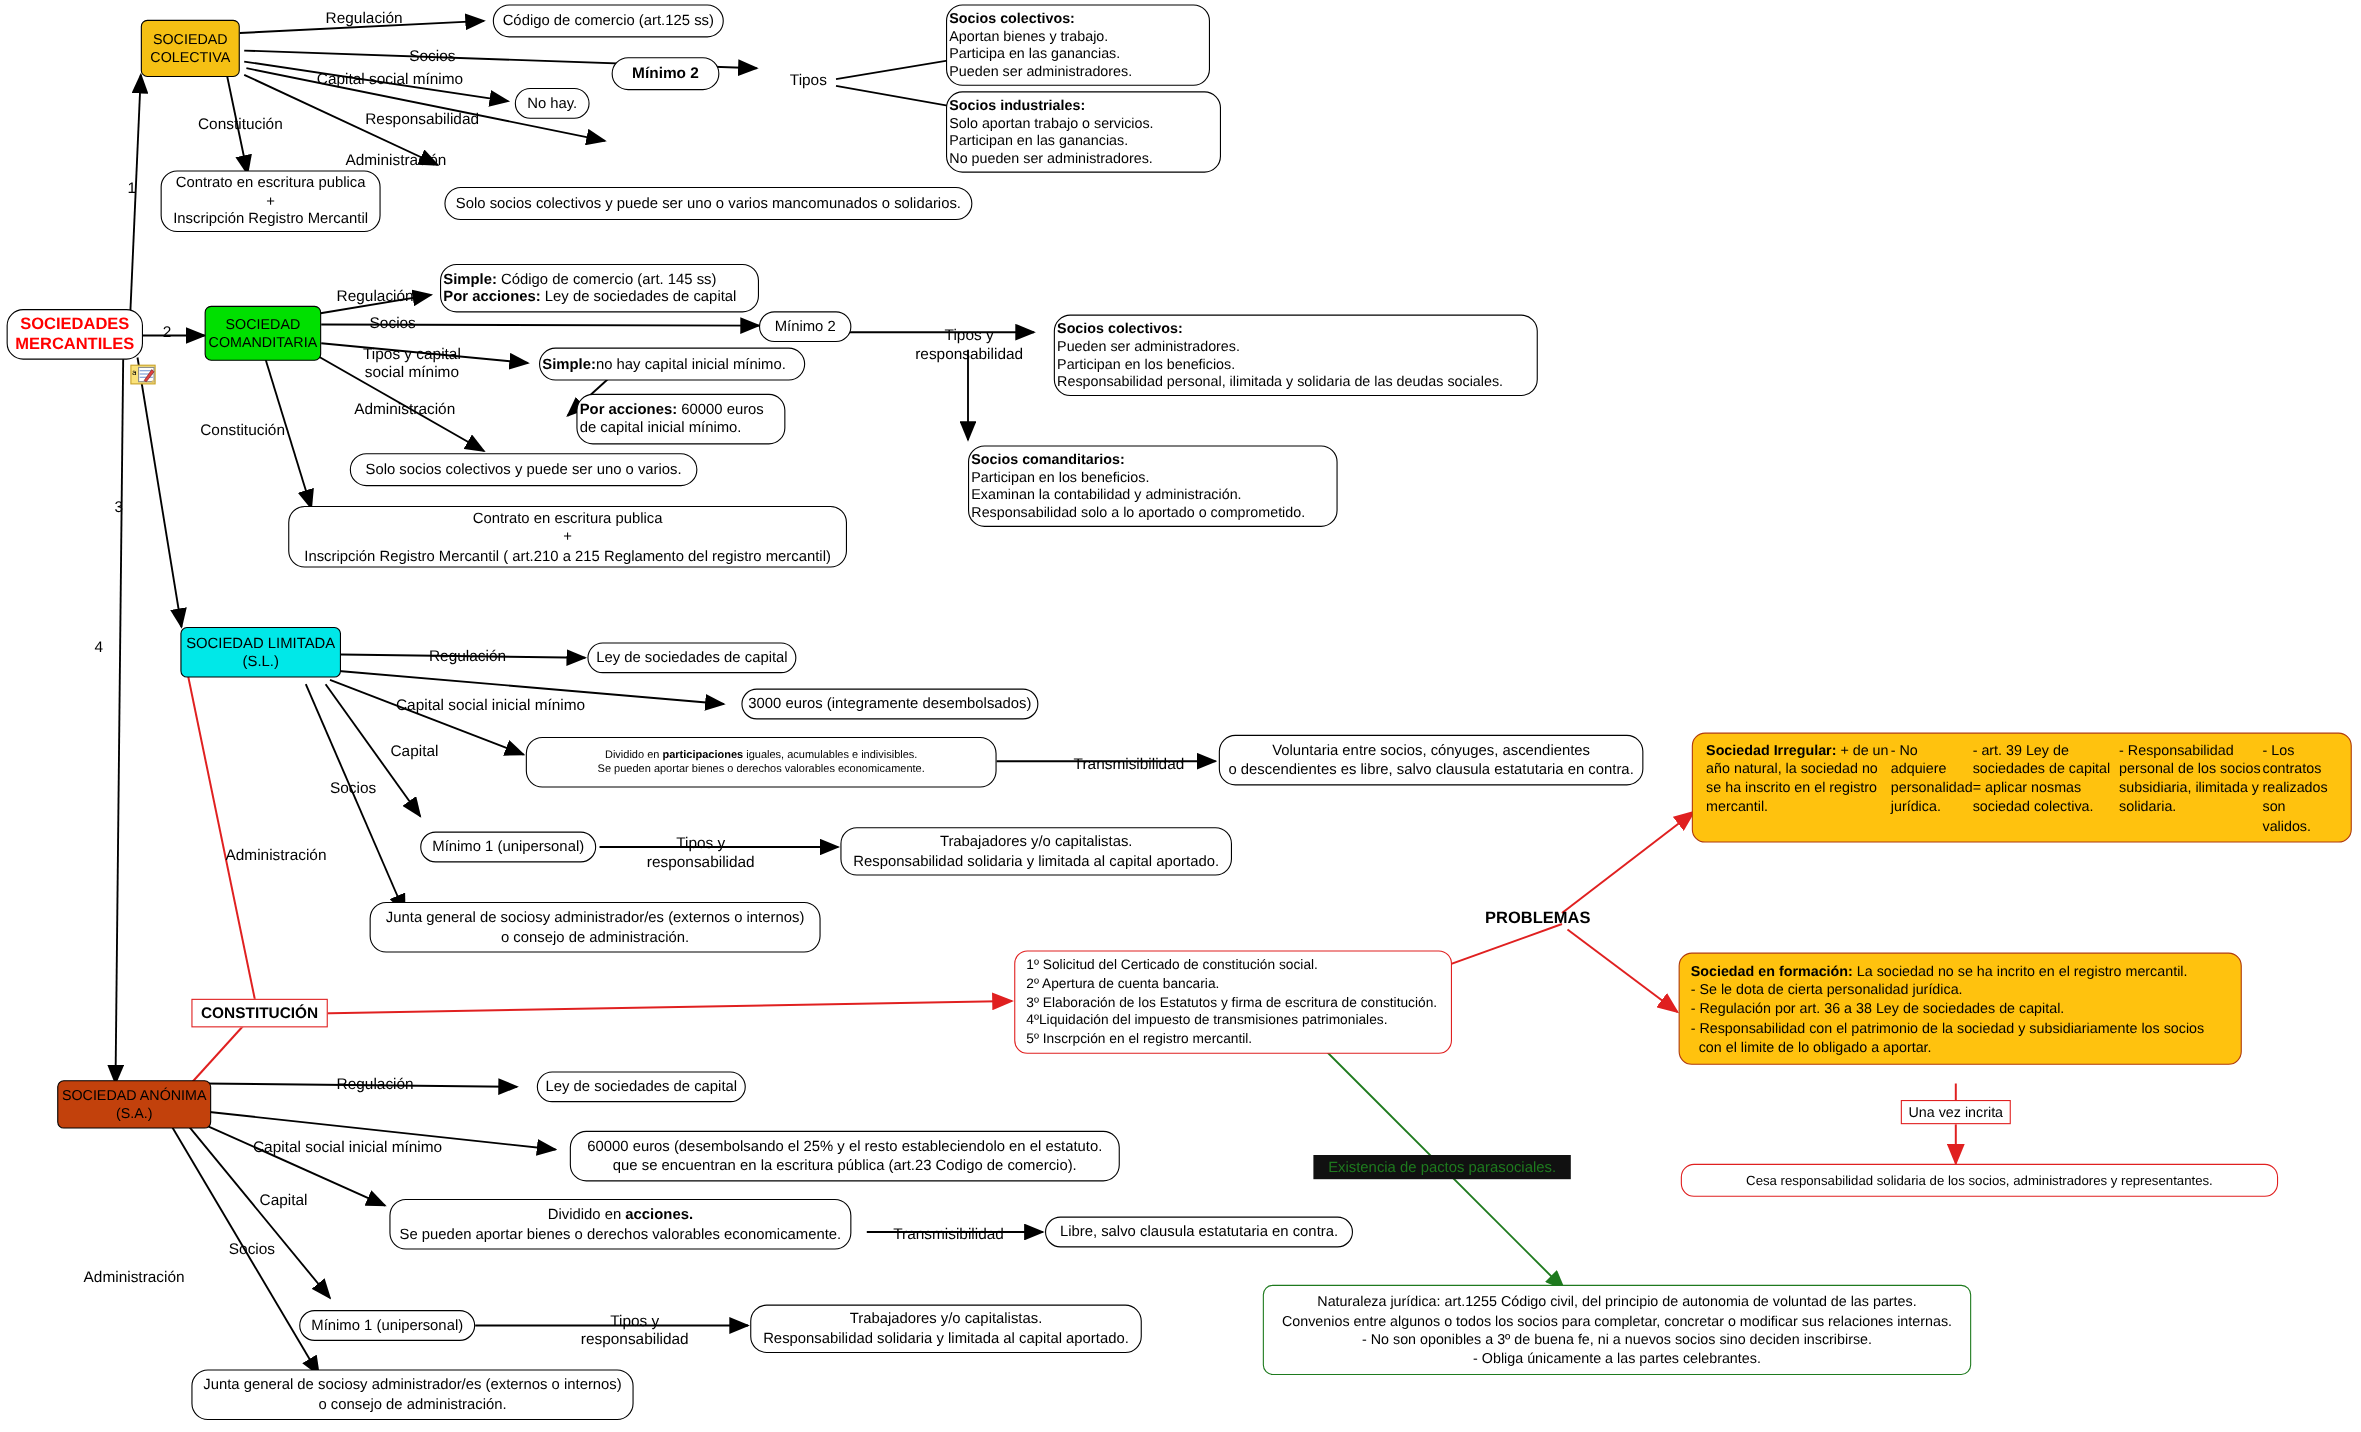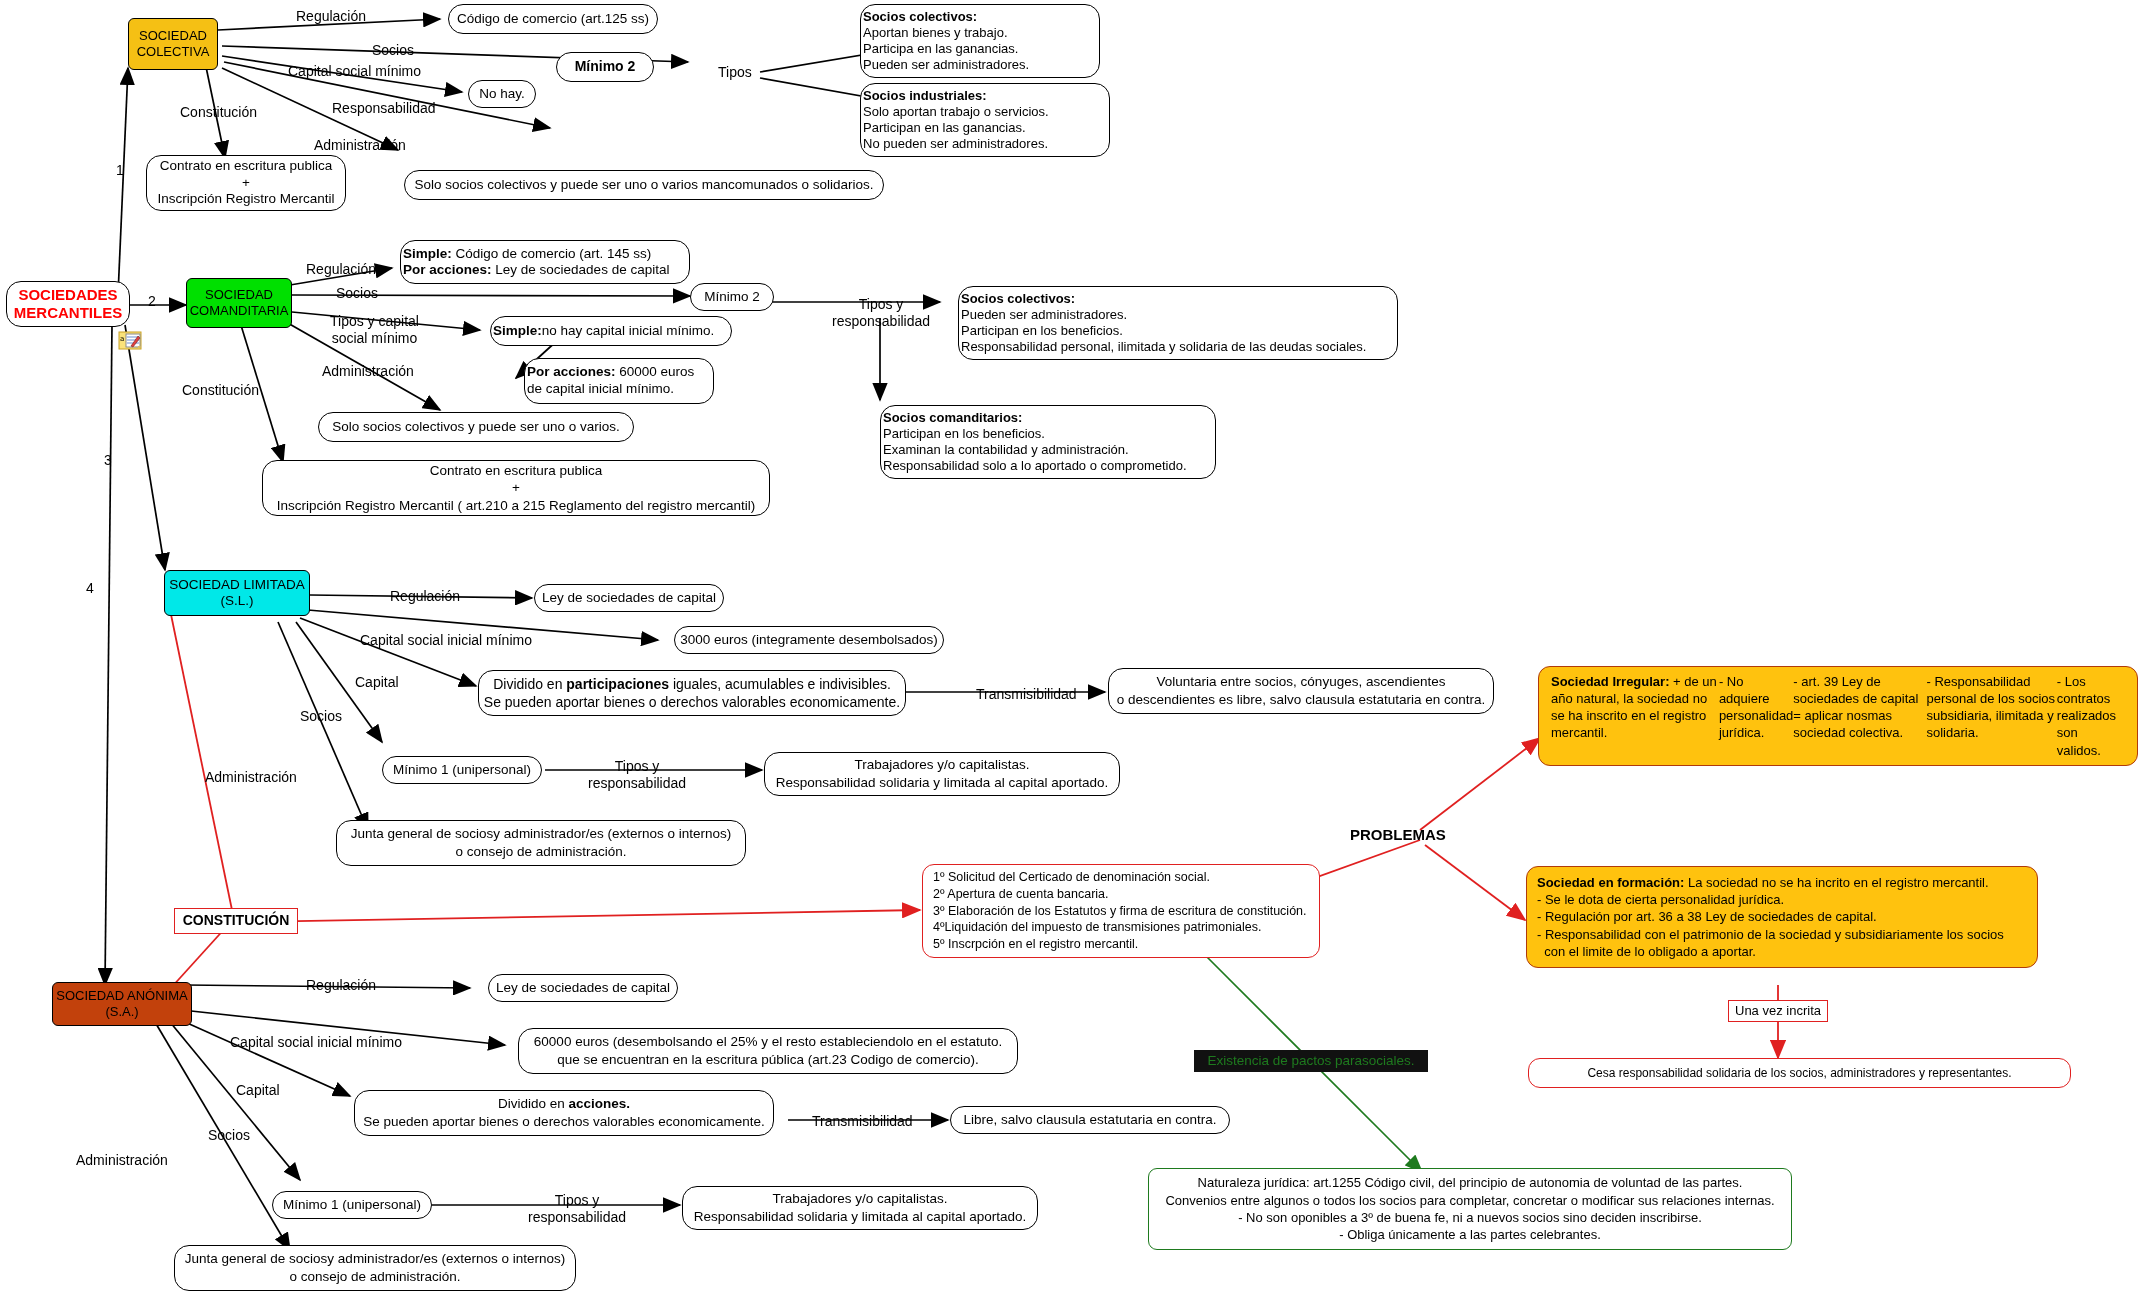--- a/index.html
+++ b/index.html
@@ -219,40 +219,40 @@
   <div class="lbl" style="left:300px;top:708px;font-size:14px;">Socios</div>
   <div class="lbl" style="left:205px;top:769px;font-size:14px;">Administración</div>
   <div class="lbl" style="left:976px;top:686px;font-size:14px;">Transmisibilidad</div>
   <div class="lbl" style="left:588px;top:758px;font-size:14px;text-align:center;">Tipos y
 responsabilidad</div>
 
   <div class="node rbox" style="left:534px;top:584px;width:190px;height:28px;font-size:13.5px;">Ley de sociedades de capital</div>
 
   <div class="node rbox" style="left:674px;top:626px;width:270px;height:28px;font-size:13.5px;">3000 euros (integramente desembolsados)</div>
 
-  <div class="node rbox" style="left:478px;top:670px;width:428px;height:46px;font-size:14px;line-height:1.3;">
+  <div class="node rbox" style="left:478px;top:670px;width:428px;height:46px;font-size:10px;line-height:1.3;">
     <span style="white-space:pre-line;"><span>Dividido en </span><b>participaciones</b><span> iguales, acumulables e indivisibles.
 Se pueden aportar bienes o derechos valorables economicamente.</span></span>
   </div>
 
   <div class="node rbox" style="left:1108px;top:668px;width:386px;height:46px;font-size:13.5px;white-space:pre;line-height:1.3;">Voluntaria entre socios, cónyuges, ascendientes
 o descendientes es libre, salvo clausula estatutaria en contra.</div>
 
   <div class="node rbox" style="left:382px;top:756px;width:160px;height:28px;font-size:13.5px;">Mínimo 1 (unipersonal)</div>
 
   <div class="node rbox" style="left:764px;top:752px;width:356px;height:44px;font-size:13.5px;white-space:pre;line-height:1.3;">Trabajadores y/o capitalistas.
 Responsabilidad solidaria y limitada al capital aportado.</div>
 
   <div class="node rbox" style="left:336px;top:820px;width:410px;height:46px;font-size:13.5px;white-space:pre;line-height:1.3;">Junta general de sociosy administrador/es (externos o internos)
 o consejo de administración.</div>
 
   <div class="node blackbox" style="left:174px;top:908px;width:124px;height:26px;font-size:14px;font-weight:bold;border-color:#E02020;background:#fff;color:#000;border-radius:0;">CONSTITUCIÓN</div>
 
   <div class="node redbox l" style="left:922px;top:864px;width:398px;height:94px;font-size:12.5px;flex-direction:column;align-items:flex-start;justify-content:center;padding:4px 10px;line-height:1.34;">
-    <div>1º Solicitud del Certicado de denominación social.</div>
+    <div>1º Solicitud del Certicado de constitución social.</div>
     <div>2º Apertura de cuenta bancaria.</div>
     <div>3º Elaboración de los Estatutos y firma de escritura de constitución.</div>
     <div>4ºLiquidación del impuesto de transmisiones patrimoniales.</div>
     <div>5º Inscrpción en el registro mercantil.</div>
   </div>
 
   <div class="key" style="left:1350px;top:826px;font-size:15px;">PROBLEMAS</div>
 
   <div class="node orange l" style="left:1538px;top:666px;width:600px;height:100px;font-size:13px;align-items:flex-start;justify-content:center;padding:6px 12px;line-height:1.32;">
     <div>

